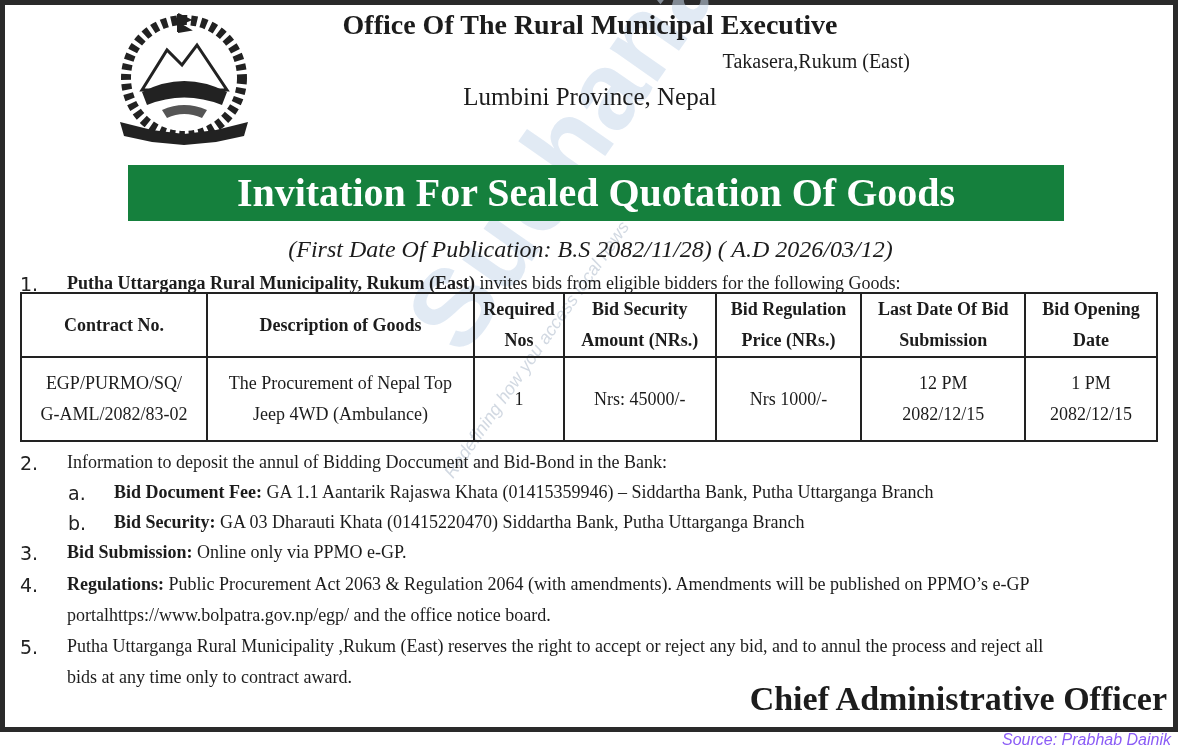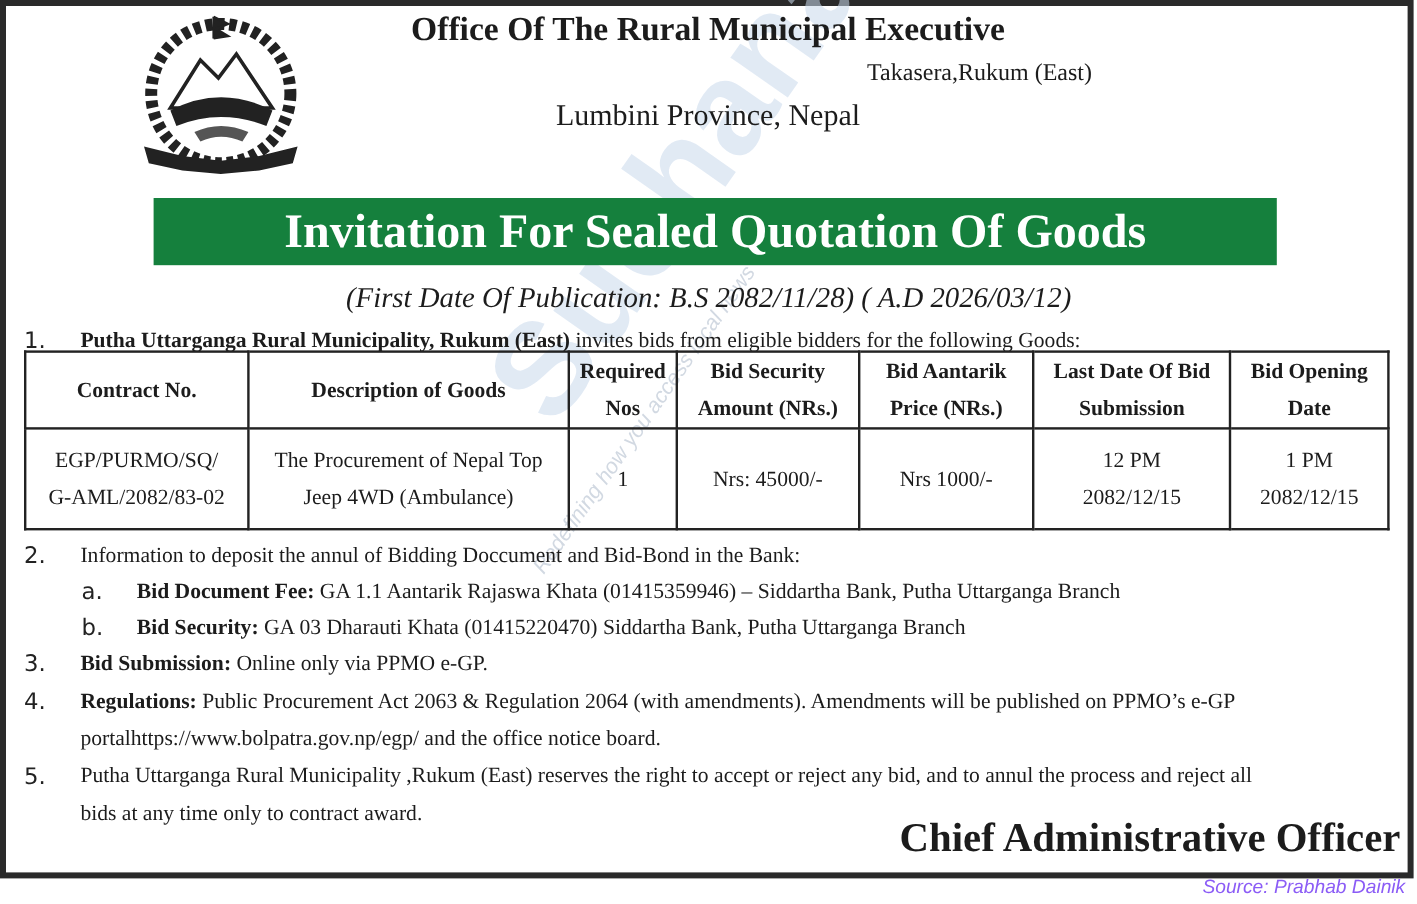--- a/index.html
+++ b/index.html
@@ -72,21 +72,21 @@
       <col style="width:146px">
       <col style="width:164px">
       <col style="width:132px">
   </colgroup>
   <thead>
     <tr>
       <th><span>Contract  No.</span></th>
       <th><span>Description of Goods</span></th>
       <th><span>Required</span><br><span>Nos</span></th>
       <th><span>Bid Security</span><br><span>Amount (NRs.)</span></th>
-      <th><span>Bid Aantarik</span><br><span>Price (NRs.)</span></th>
+      <th><span>Bid Regulation</span><br><span>Price (NRs.)</span></th>
       <th><span>Last Date Of Bid</span><br><span>Submission</span></th>
       <th><span>Bid Opening</span><br><span>Date</span></th>
     </tr>
   </thead>
   <tbody>
     <tr>
       <td><span>EGP/PURMO/SQ/</span><br><span>G-AML/2082/83-02</span></td>
       <td><span>The Procurement of Nepal Top</span><br><span>Jeep 4WD (Ambulance)</span></td>
       <td><span>1</span></td>
       <td><span>Nrs: 45000/-</span></td>

